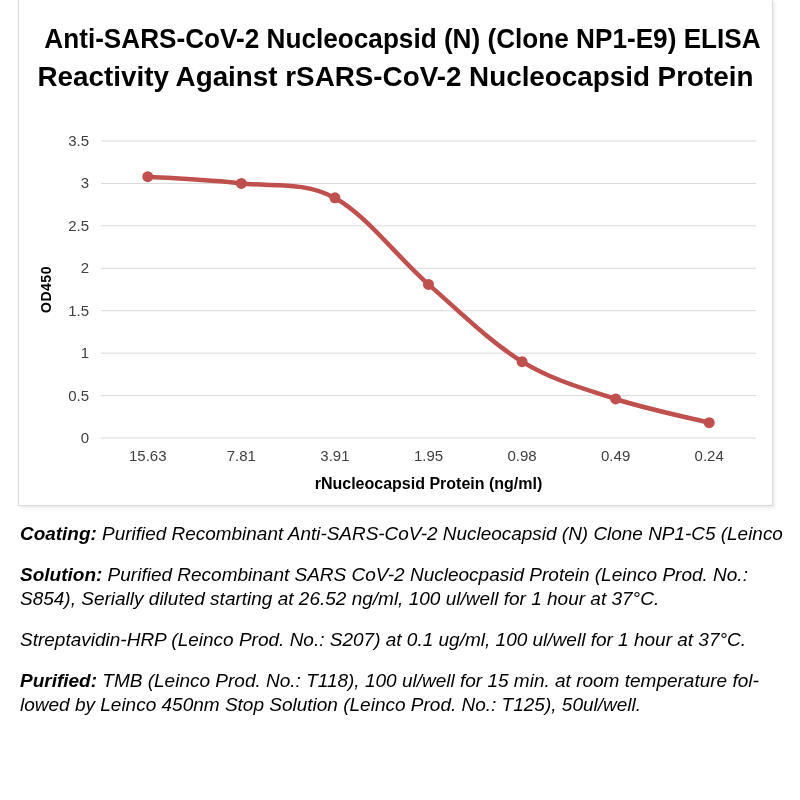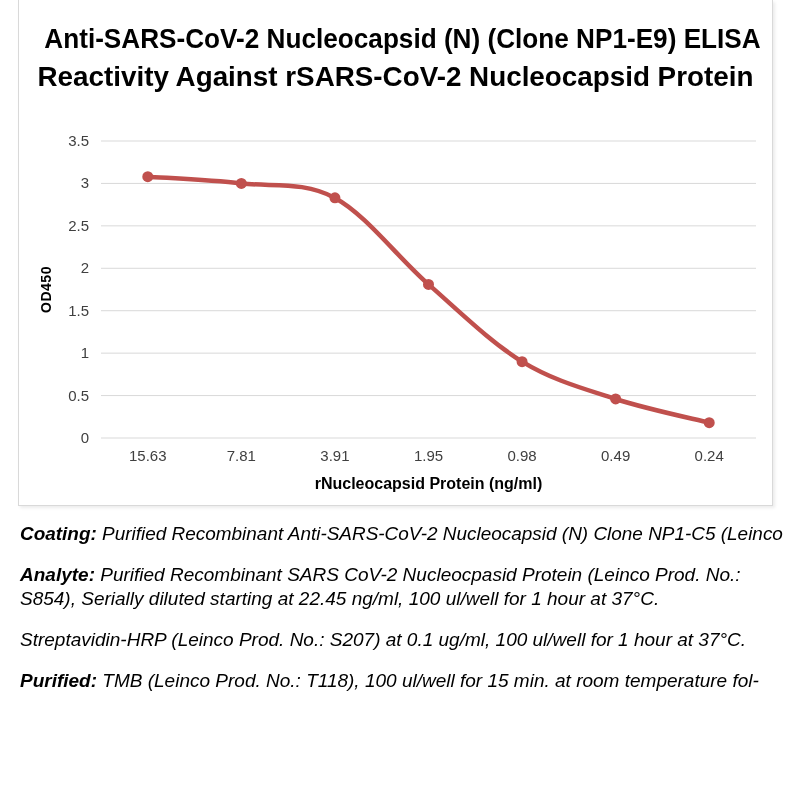--- a/index.html
+++ b/index.html
@@ -74,24 +74,25 @@
         <circle cx="596.6428571428571" cy="398.9657142857143" r="5.5" fill="#c0504d"></circle>
         <circle cx="690.2142857142858" cy="422.7257142857143" r="5.5" fill="#c0504d"></circle>
       </svg>
   </div>
 
   <div class="notes" id="paragraphs">
       <div class="para">
         <div class="note-line fitline" style="transform: scaleX(0.997);"><strong>Coating:</strong> Purified Recombinant Anti-SARS-CoV-2 Nucleocapsid (N) Clone NP1-C5 (Leinco</div>
       </div>
       <div class="para">
-        <div class="note-line fitline"><strong>Analyte:</strong> Purified Recombinant SARS CoV-2 Nucleocpasid Protein (Leinco Prod. No.:</div>
-        <div class="note-line fitline">S854), Serially diluted starting at 22.45 ng/ml, 100 ul/well for 1 hour at 37°C.</div>
+        <div class="note-line fitline"><strong>Solution:</strong> Purified Recombinant SARS CoV-2 Nucleocpasid Protein (Leinco Prod. No.:</div>
+        <div class="note-line fitline">S854), Serially diluted starting at 26.52 ng/ml, 100 ul/well for 1 hour at 37°C.</div>
       </div>
       <div class="para">
         <div class="note-line fitline">Streptavidin-HRP (Leinco Prod. No.: S207) at 0.1 ug/ml, 100 ul/well for 1 hour at 37°C.</div>
       </div>
       <div class="para">
         <div class="note-line fitline"><strong>Purified:</strong> TMB (Leinco Prod. No.: T118), 100 ul/well for 15 min. at room temperature fol-</div>
+        <div class="note-line fitline">lowed by Leinco 450nm Stop Solution (Leinco Prod. No.: T125), 50ul/well.</div>
       </div>
     </div>
 
 </div>
 
 </body></html>

